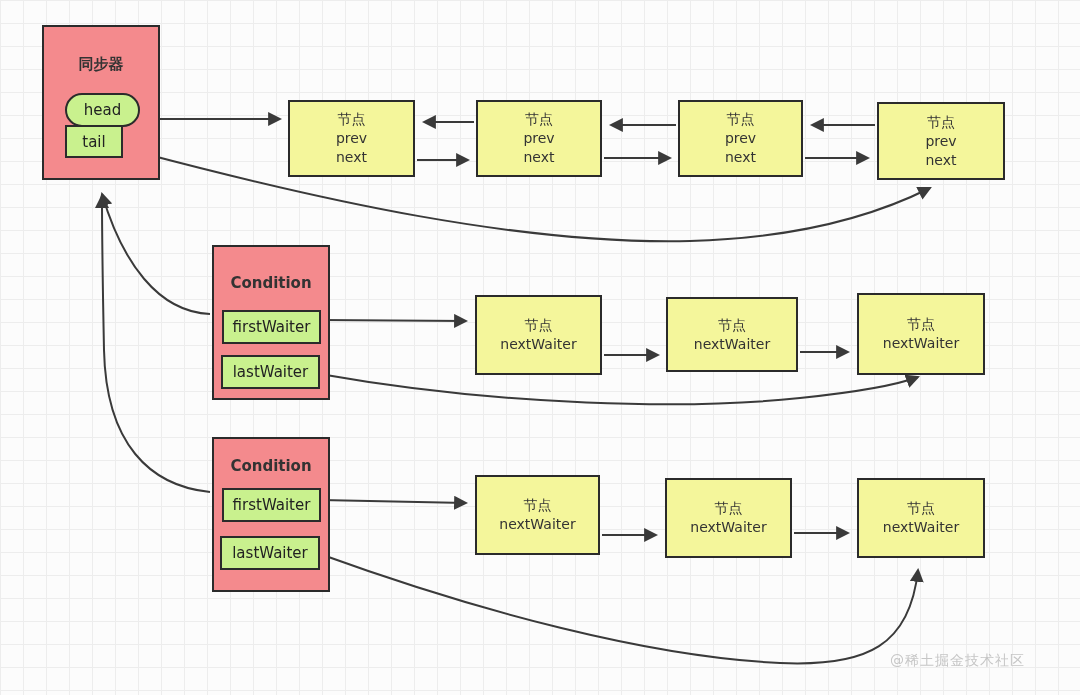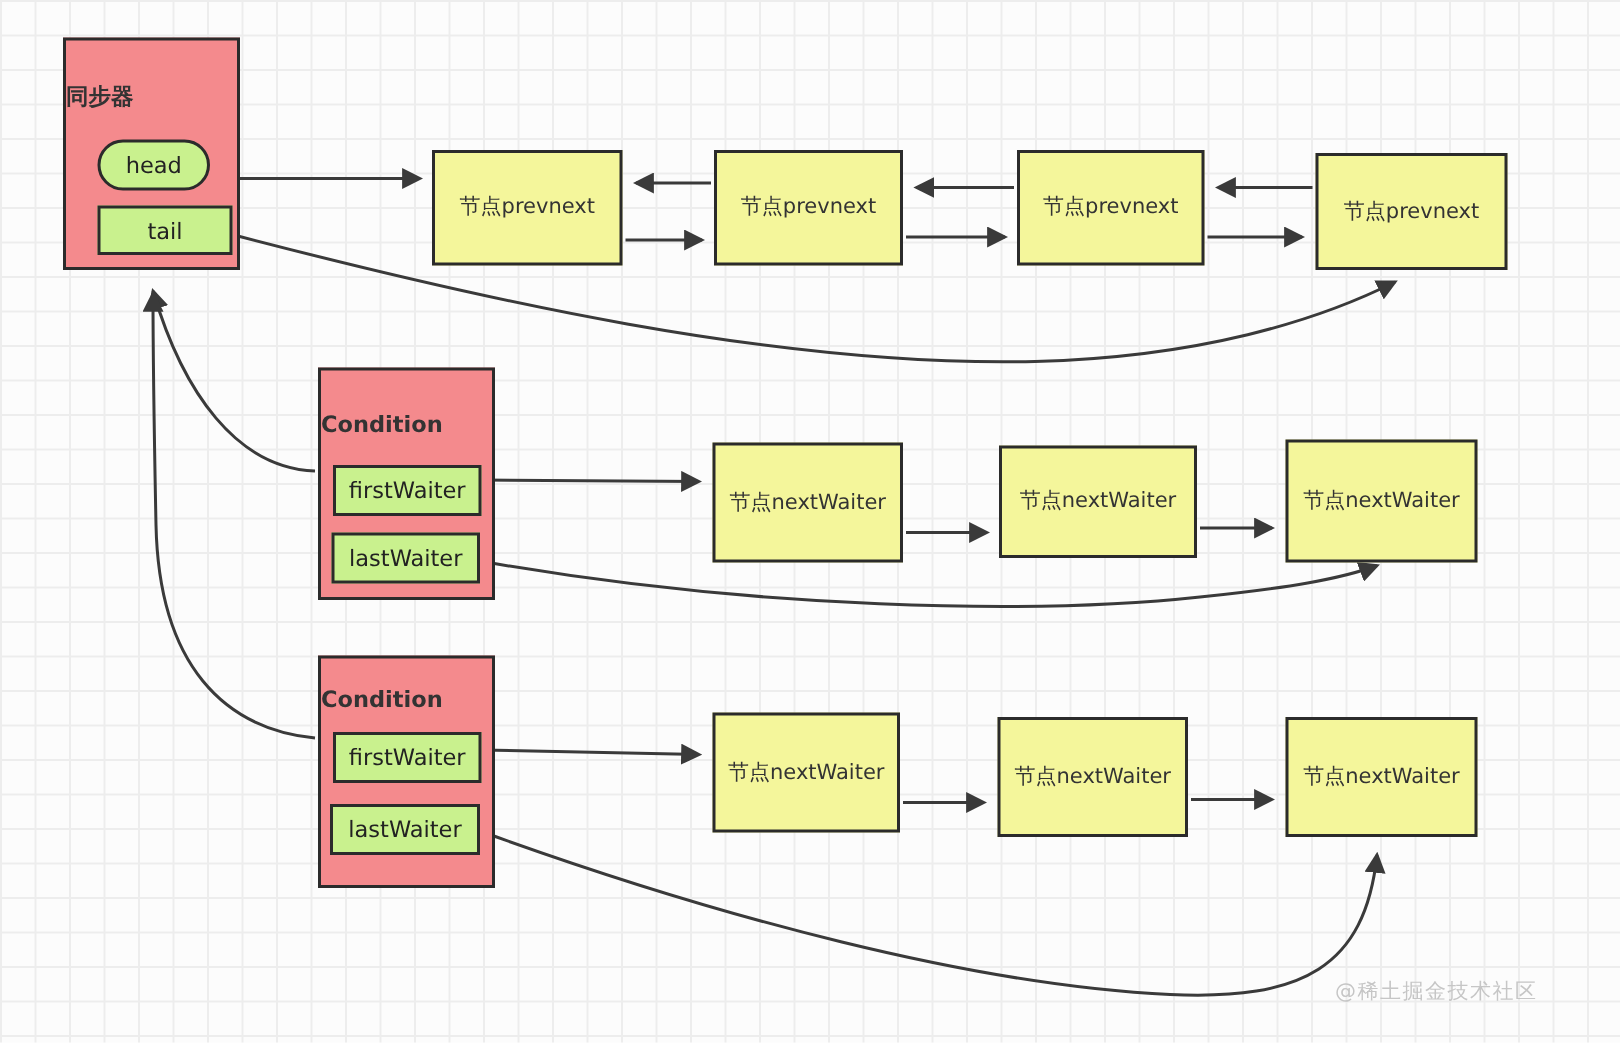--- a/index.html
+++ b/index.html
@@ -32,39 +32,40 @@
   .box {
     position: absolute;
     box-sizing: border-box;
     border: 2px solid var(--c-border, #2b2b2b);
     z-index: 2;
   }
   .panel { background: var(--c-pink, #f48a8d); }
   .panel-title {
     position: absolute;
     left: 0; right: 0;
+    text-align: center;
     font-weight: 700;
     font-size: 15px;
     color: #333;
   }
   .field {
     position: absolute;
     background: var(--c-green, #c9f18e);
     border: 2px solid var(--c-border, #2b2b2b);
     box-sizing: border-box;
     display: flex;
     align-items: center;
     justify-content: center;
     font-size: 15px;
     color: #222;
   }
   .node {
     background: var(--c-yellow, #f4f69b);
     display: flex;
-    flex-direction: row;
+    flex-direction: column;
     align-items: center;
     justify-content: center;
     text-align: center;
     font-size: 14px;
     line-height: 19px;
     color: #333;
   }
   .watermark {
     position: absolute;
     left: 890px;
@@ -106,21 +107,21 @@
 
     <path class="arrow" d="M321,500 L466,503" marker-end="url(#ah)"></path>
     <path class="arrow" d="M602,535 H656" marker-end="url(#ah)"></path>
     <path class="arrow" d="M794,533 H848" marker-end="url(#ah)"></path>
     <path class="arrow" d="M320,554 C480,612 650,657 780,663 C868,667 910,645 918,570" marker-end="url(#ah)"></path>
   </svg>
 
   <div class="box panel" style="left:42px; top:25px; width:118px; height:155px;">
     <div class="panel-title" style="top:28px;">同步器</div>
     <div class="field" style="left:21px; top:66px; width:75px; height:34px;border-radius:17px;">head</div>
-    <div class="field" style="left:21px; top:110px; width:90px; height:33px;">tail</div>
+    <div class="field" style="left:21px; top:98px; width:58px; height:33px;">tail</div>
   </div>
 
   <div class="box node" style="left:288px; top:100px; width:127px; height:77px;">
     <span>节点</span>
     <span>prev</span>
     <span>next</span>
   </div>
   <div class="box node" style="left:476px; top:100px; width:126px; height:77px;">
     <span>节点</span>
     <span>prev</span>

